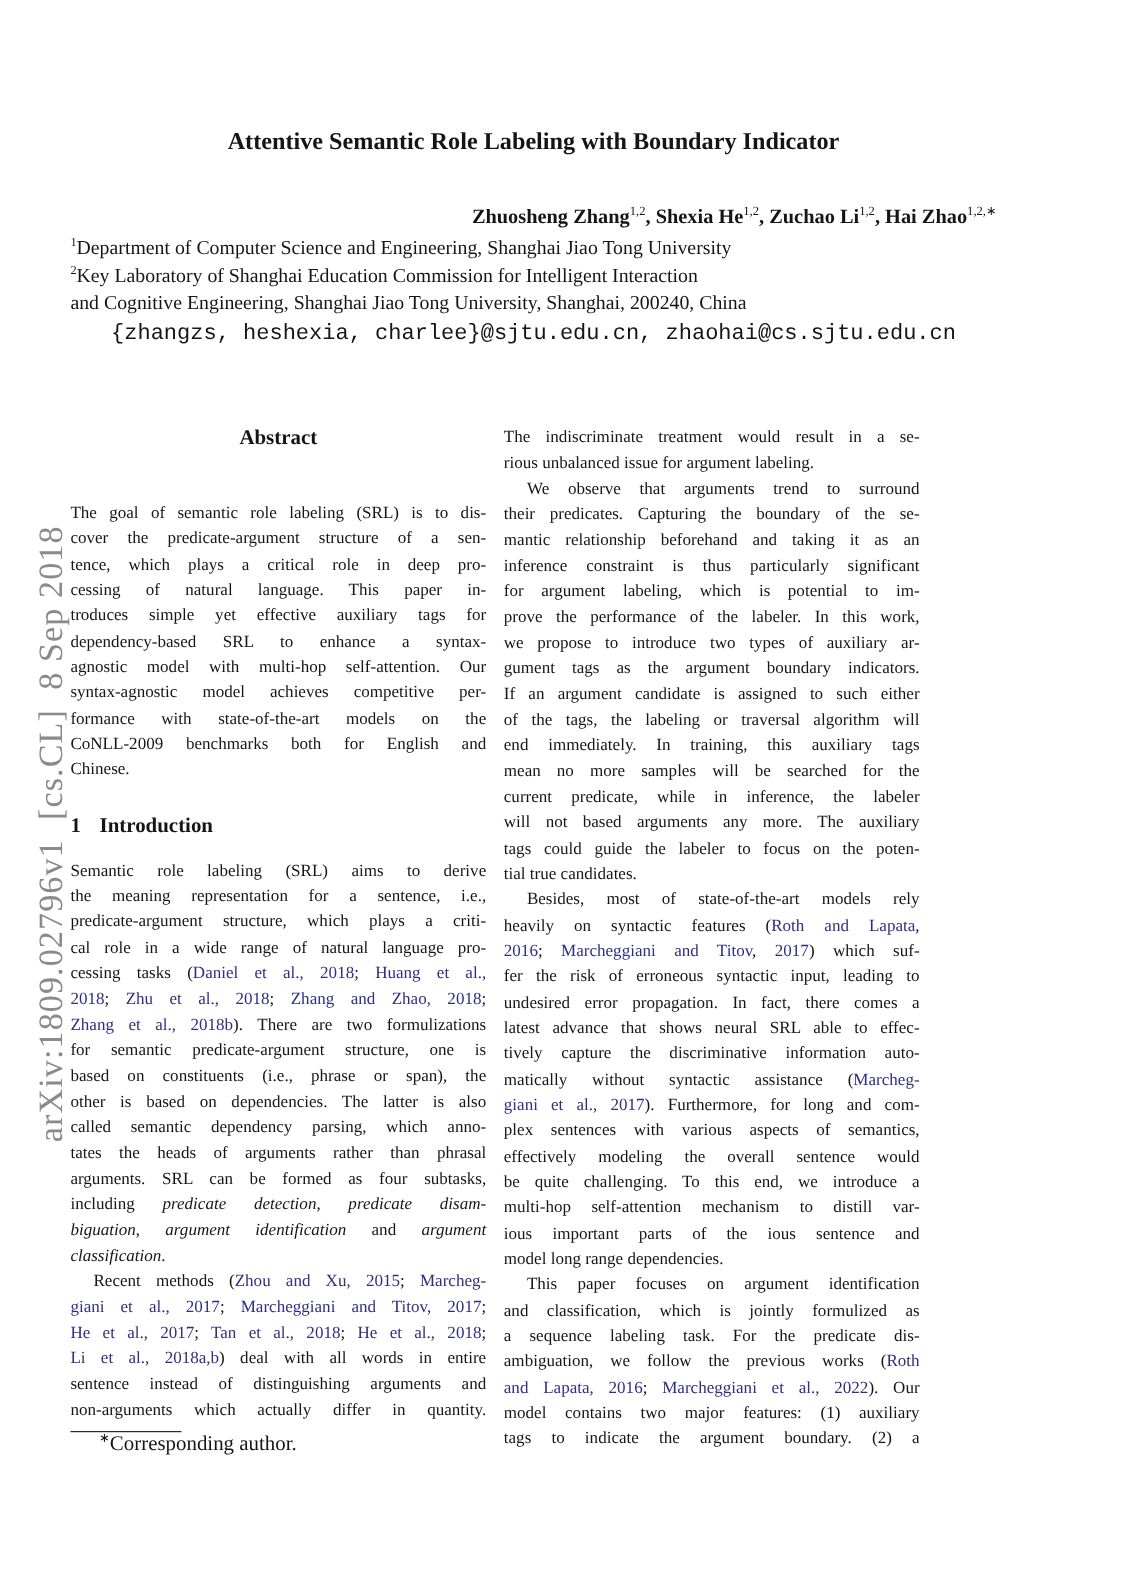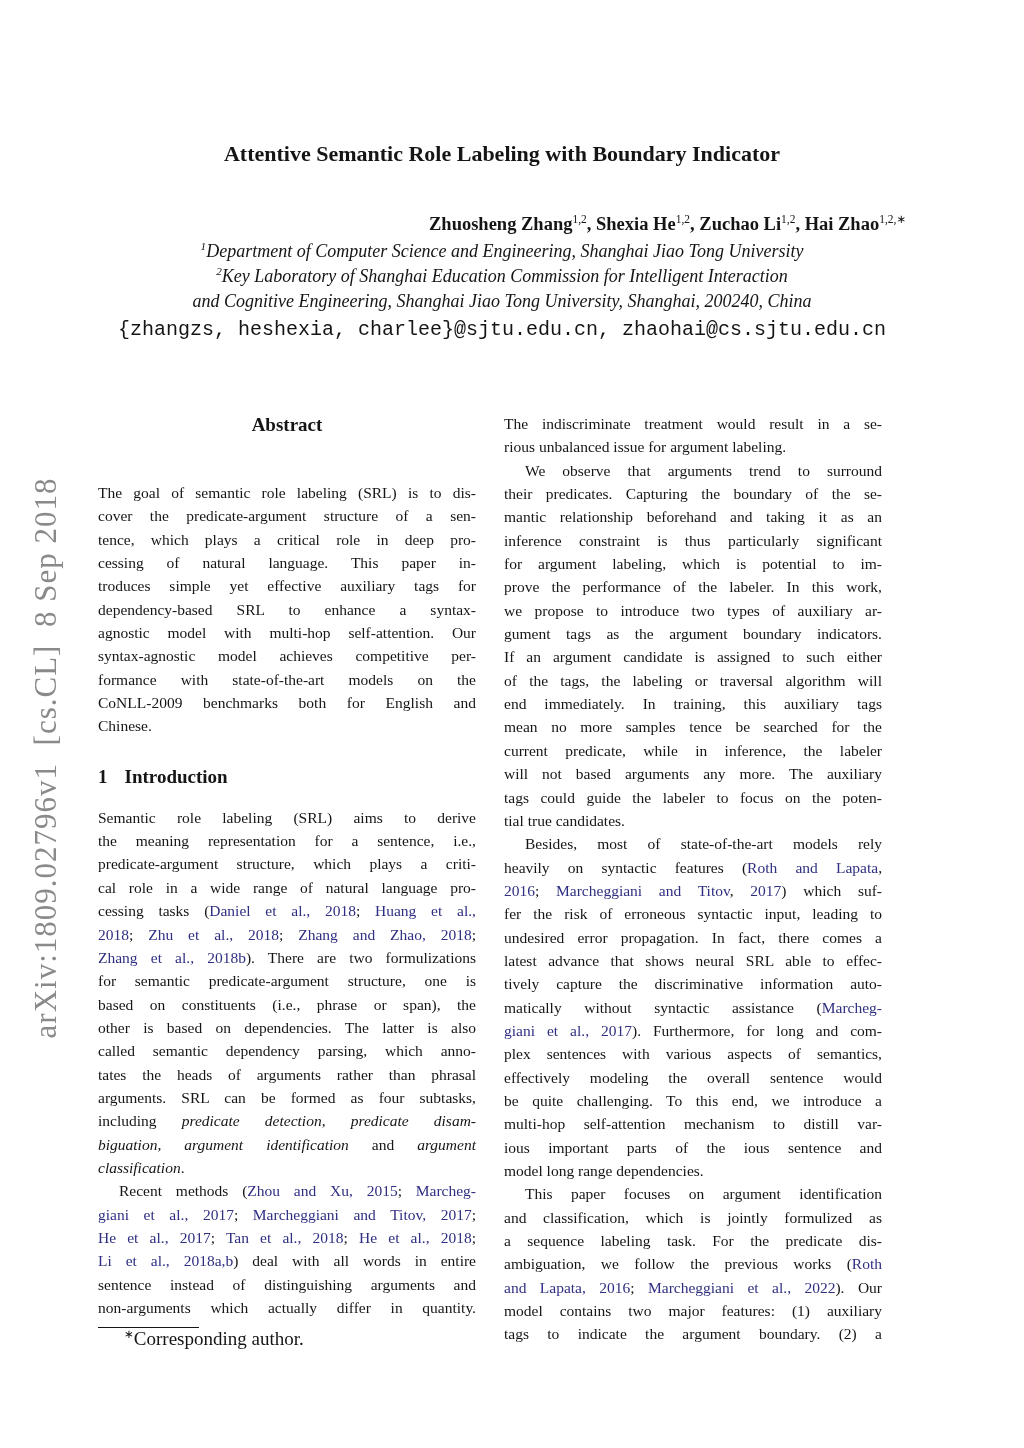--- a/index.html
+++ b/index.html
@@ -17,47 +17,47 @@
     position:absolute;
     left:-264px;top:740px;
     width:620px;height:36px;
     text-align:center;
     transform:rotate(-90deg);
     font-size:31px;
     letter-spacing:1px;
     color:var(--watermark-color,#8a8a8a);
     white-space:pre;
   }
-  .page{padding:114px 118px 0 98px;margin-top:26px;}
+  .page{padding:114px 118px 0 64px;}
   .title{
     text-align:center;
     font-size:22px;font-weight:bold;
     line-height:28px;
   }
   .authors{
     text-align:right;
     font-size:18.5px;font-weight:bold;
     line-height:24px;margin-top:44px;
   }
   .authors sup, .affil sup{font-weight:normal;font-size:62%;line-height:0;}
   .affil-block{margin-top:3px;}
   .affil{
-    text-align:center;
-    font-size:18px;line-height:25px;font-style:italic;
+    text-align:left;
+    font-size:18px;line-height:25px;
   }
   .email{
     text-align:center;
     margin-top:4px;line-height:24px;
   }
   .mono{
     font-family:"Liberation Mono", monospace;
     font-size:20px;
   }
   .columns{
-    display:flex;gap:28px;margin-top:70px;
+    display:flex;gap:16px;margin-top:70px;
   }
   .col{width:378px;}
   .abstract-heading{
     text-align:center;font-weight:bold;
     font-size:19px;line-height:25px;
     margin-bottom:44px;
   }
   .line{
     font-size:15.5px;
     line-height:23.35px;
@@ -170,21 +170,21 @@
             <div class="line">their predicates. Capturing the boundary of the se-</div>
             <div class="line">mantic relationship beforehand and taking it as an</div>
             <div class="line">inference constraint is thus particularly significant</div>
             <div class="line">for argument labeling, which is potential to im-</div>
             <div class="line">prove the performance of the labeler. In this work,</div>
             <div class="line">we propose to introduce two types of auxiliary ar-</div>
             <div class="line">gument tags as the argument boundary indicators.</div>
             <div class="line">If an argument candidate is assigned to such either</div>
             <div class="line">of the tags, the labeling or traversal algorithm will</div>
             <div class="line">end immediately. In training, this auxiliary tags</div>
-            <div class="line">mean no more samples tence be searched for the</div>
+            <div class="line">mean no more samples will be searched for the</div>
             <div class="line">current predicate, while in inference, the labeler</div>
             <div class="line">will not based arguments any more. The auxiliary</div>
             <div class="line">tags could guide the labeler to focus on the poten-</div>
             <div class="line last">tial true candidates.</div>
           </div>
           <div class="para">
             <div class="line indent">Besides, most of state-of-the-art models rely</div>
             <div class="line">heavily on syntactic features (<span class="cite">Roth and Lapata</span>,</div>
             <div class="line"><span class="cite">2016</span>; <span class="cite">Marcheggiani and Titov</span>, <span class="cite">2017</span>) which suf-</div>
             <div class="line">fer the risk of erroneous syntactic input, leading to</div>

